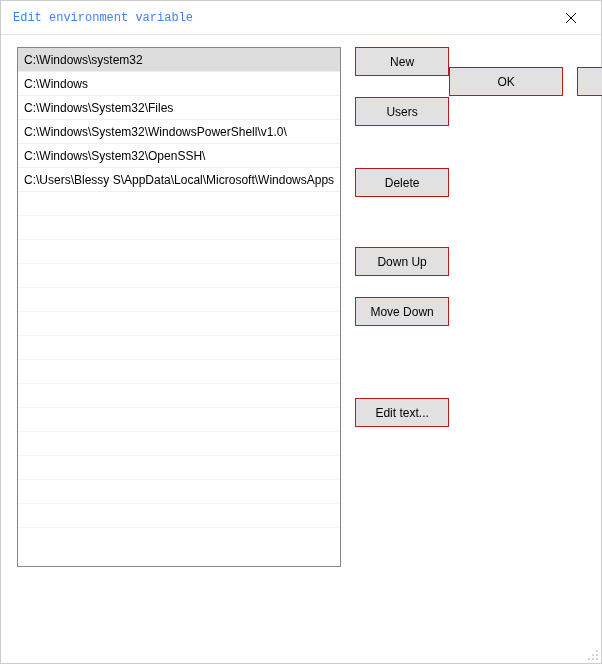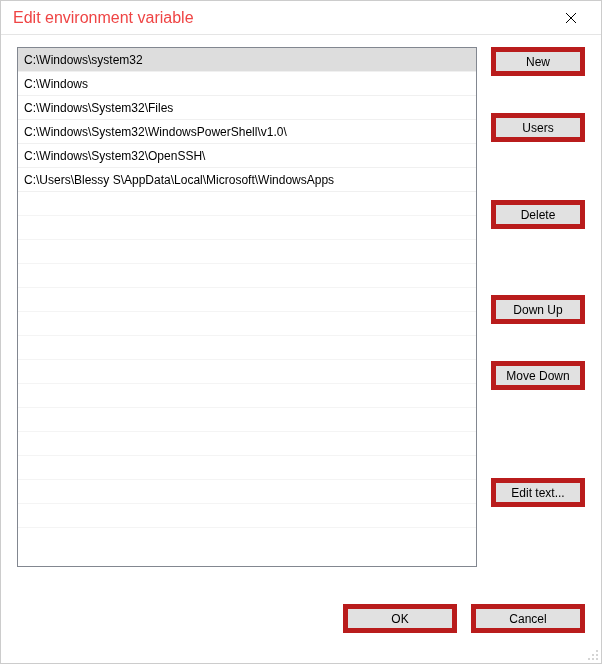--- a/index.html
+++ b/index.html
@@ -25,39 +25,40 @@
     }
     .titlebar {
       height: 34px;
       display: flex;
       align-items: center;
       padding: 0 10px 0 12px;
       border-bottom: 1px solid #e5e5e5;
     }
     .titlebar-title {
       flex: 1;
-      font-size: 16px;
-      color: #ef4444;
+      font-size: 12px;
+      color: #3b82f6;
+      font-family: Liberation Mono, monospace;
     }
     .titlebar-close {
       width: 40px;
       height: 32px;
       display: flex;
       align-items: center;
       justify-content: center;
       cursor: pointer;
     }
     .titlebar-close svg {
       width: 10px;
       height: 10px;
     }
     .content {
       flex: 1;
       display: flex;
-      flex-direction: column;
+      flex-direction: row;
       padding: 12px 16px 14px 16px;
     }
     .main-area {
       flex: 1;
       display: flex;
       gap: 14px;
     }
     .listbox {
       flex: 1;
       border: 1px solid #828790;
@@ -84,27 +85,27 @@
     }
     .button-column {
       width: 94px;
       display: flex;
       flex-direction: column;
     }
     .btn {
       width: 94px;
       height: 29px;
       background: #e1e1e1;
-      border: 5px solid #b91c1c;
+      border: 1px solid #b91c1c;
       font-family: inherit;
       font-size: 12px;
       color: #000000;
       cursor: pointer;
       text-align: center;
-      margin-bottom: 16px;
+      margin-bottom: 0;
     }
     .btn-spacer-sm {
       height: 21px;
     }
     .btn-spacer-lg {
       height: 50px;
     }
     .highlight {
       outline: 4px solid #e60000;
       outline-offset: -2px;

